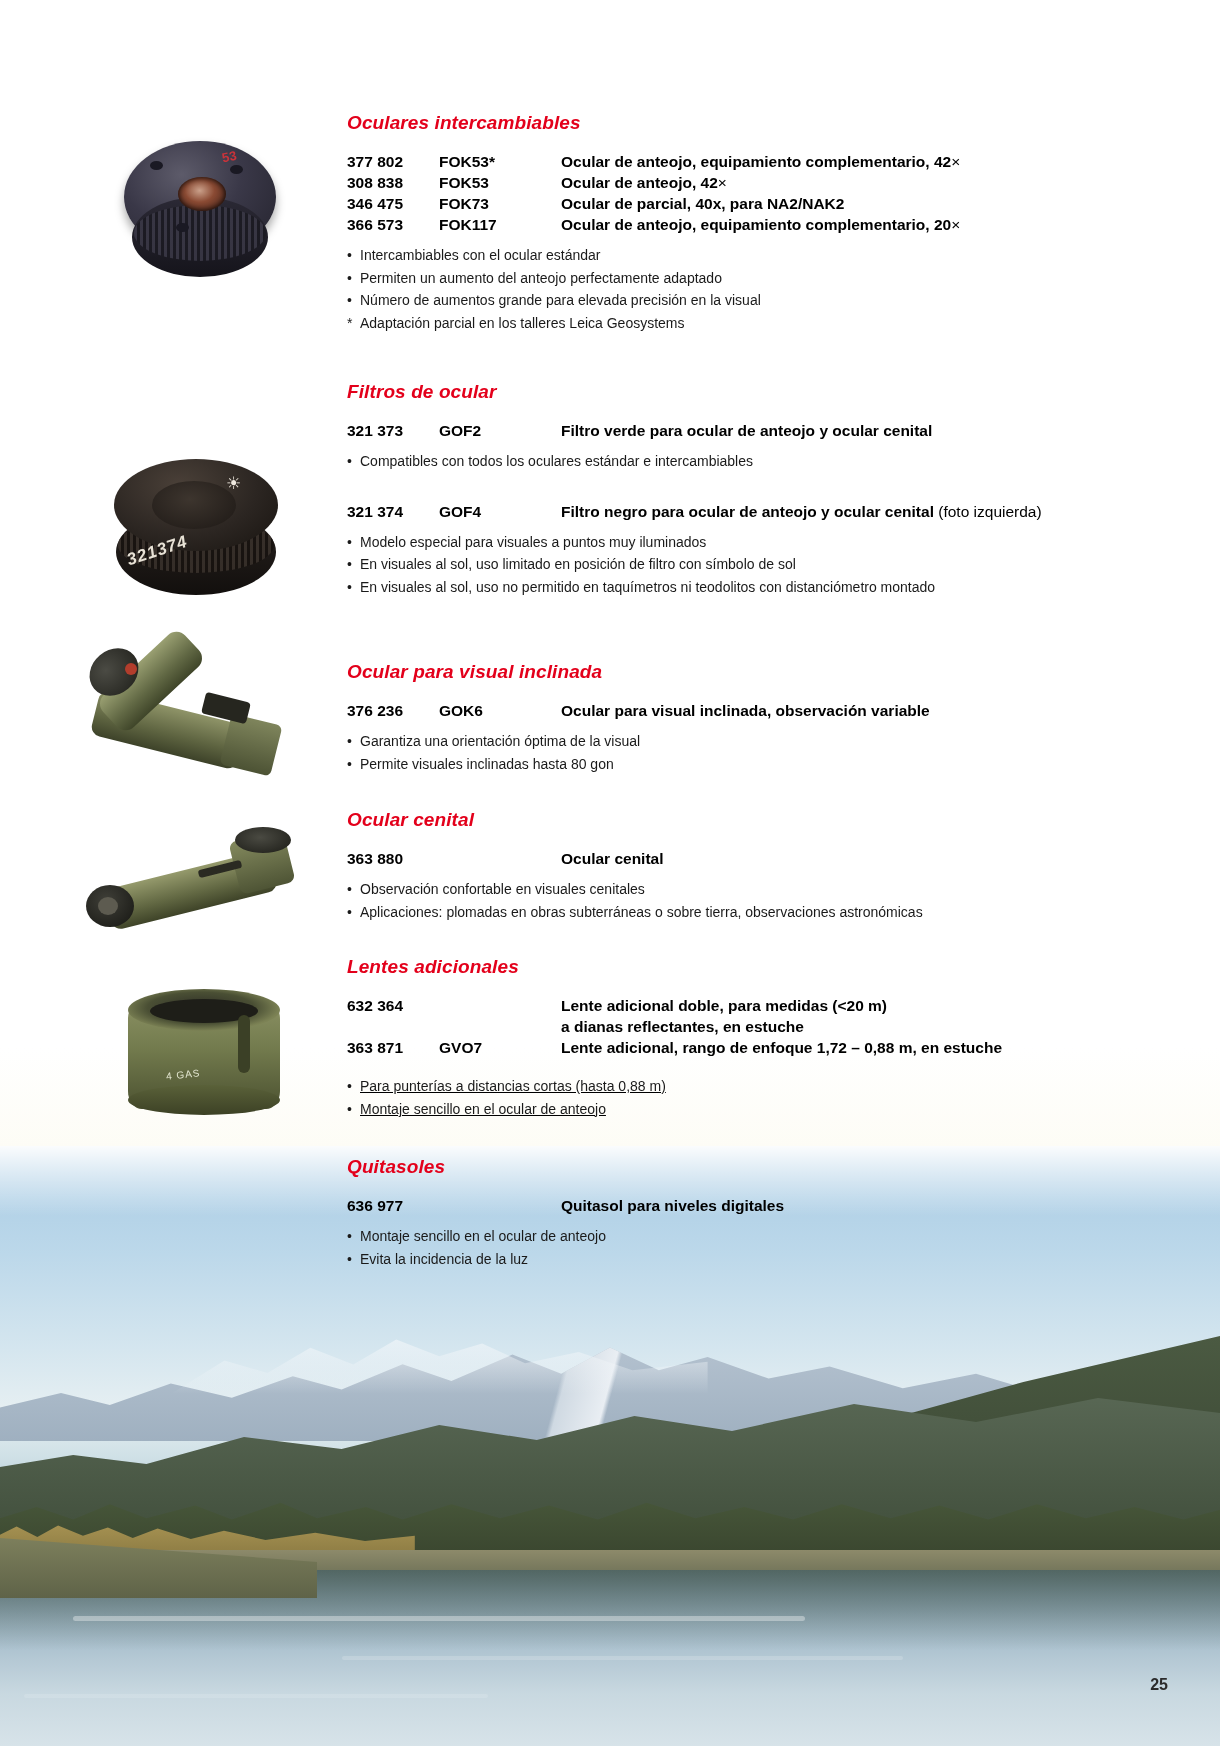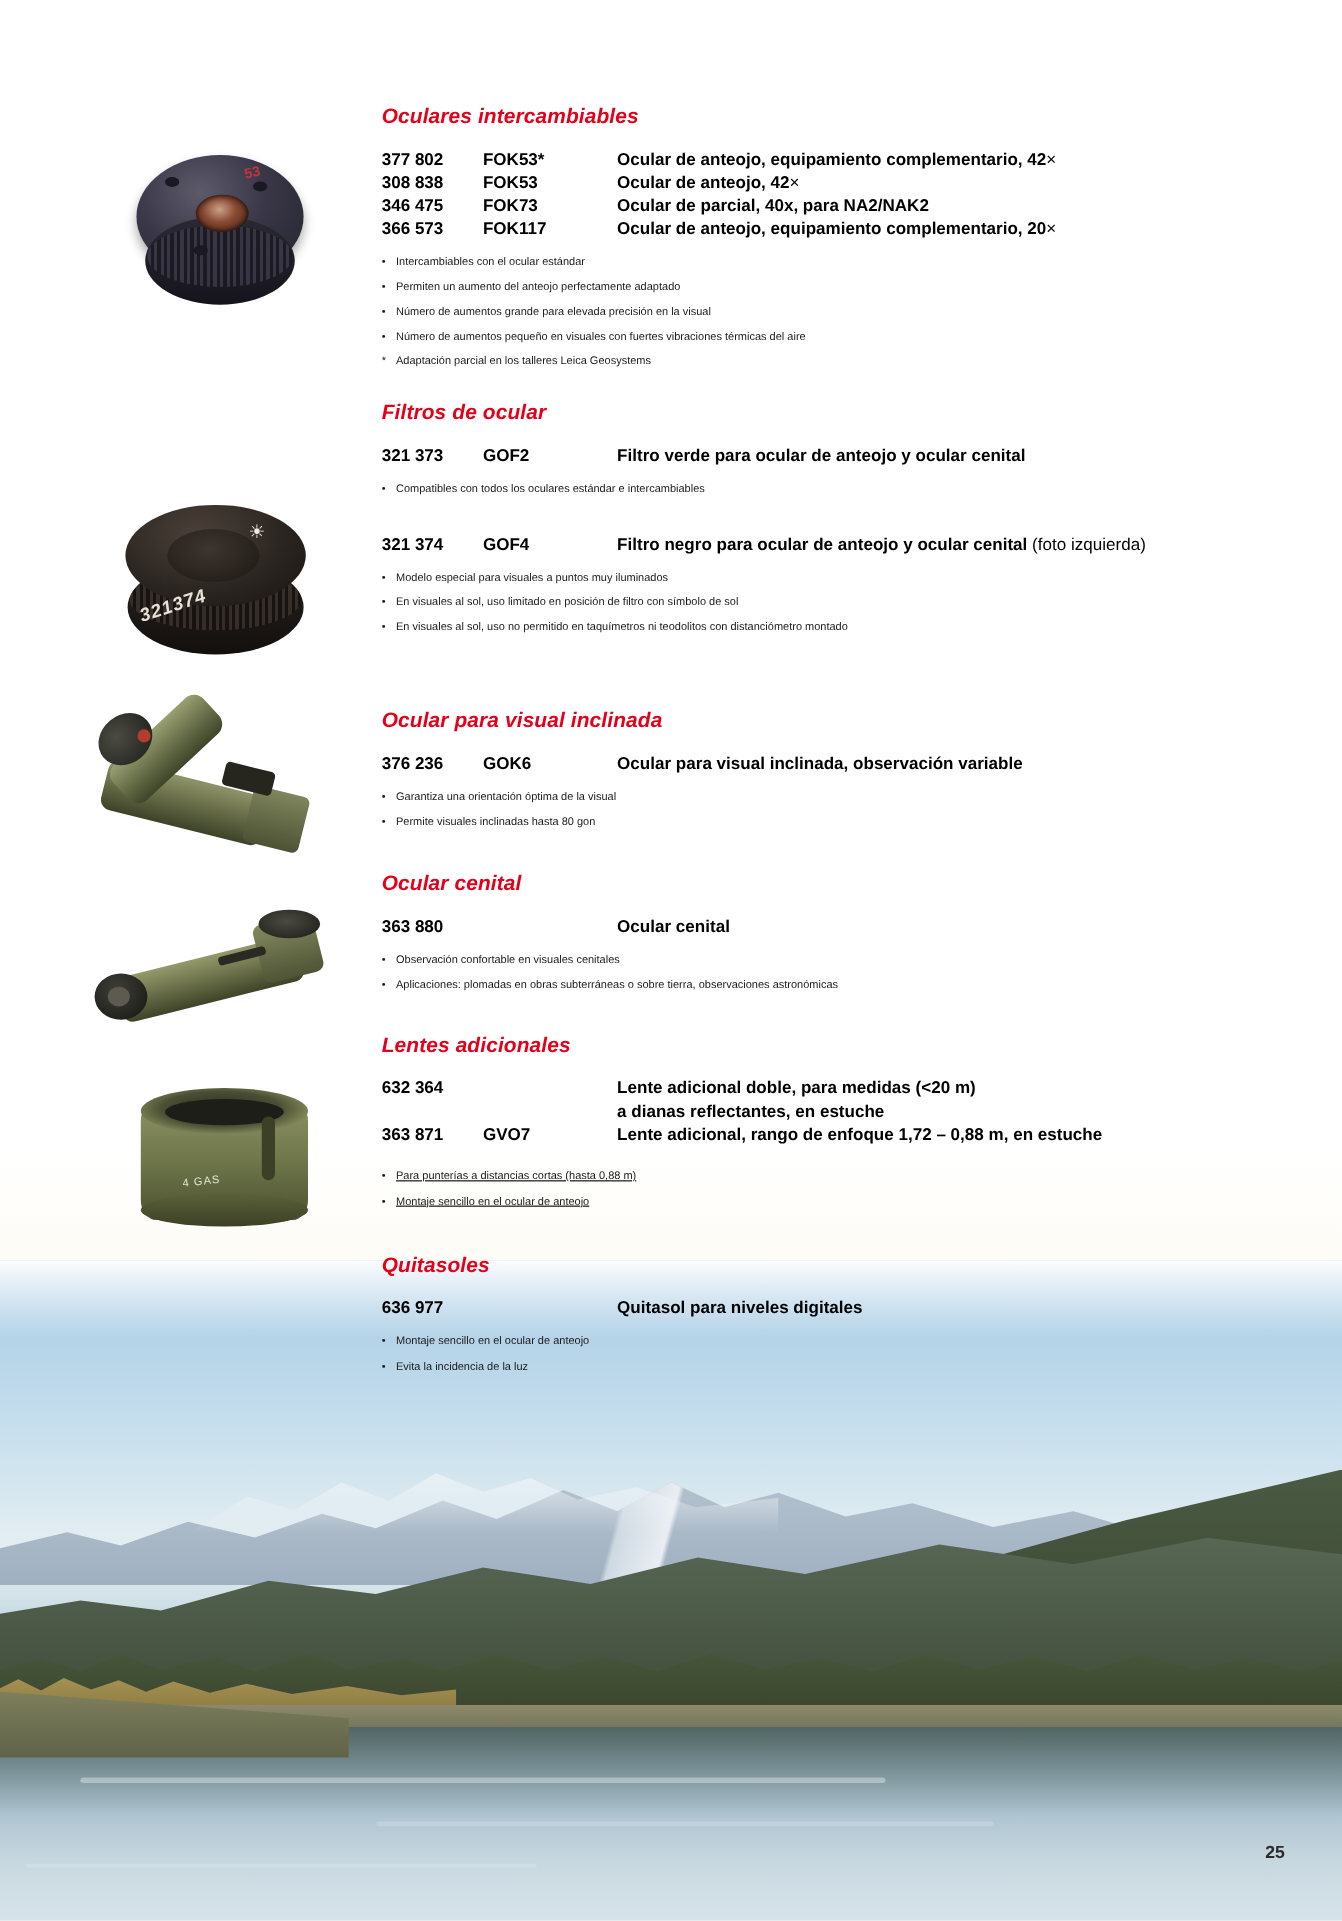--- a/index.html
+++ b/index.html
@@ -86,31 +86,31 @@
     clip-path:polygon(0% 0%,100% 40%,100% 100%,0% 100%);
   }
 
   
   .content{position:absolute;left:0;top:0;width:1220px;height:1746px;}
 
   .col-text{position:absolute;left:347px;width:740px;}
 
   h2.sec{
     font-size:19px;color:#e3001b;font-style:italic;font-weight:bold;
-    margin:0 0 17px 0;letter-spacing:0.1px;
+    margin:16px 0 17px 0;letter-spacing:0.1px;
   }
   .row{font-size:15.5px;color:#000;line-height:21px;display:flex;font-weight:bold;}
   .row .artno{width:92px;flex:none;}
   .row .code{width:122px;flex:none;}
   .row .desc{flex:1;}
   .desc .lightx{font-weight:normal;}
   .desc .norm{font-weight:normal;}
   ul.bullets{margin:9px 0 0 0;padding:0;list-style:none;}
   ul.bullets li{
-    font-size:10px;color:#1a1a1a;line-height:22.5px;
+    font-size:14px;color:#1a1a1a;line-height:22.5px;
     padding-left:13px;position:relative;
   }
   ul.bullets li:before{
     content:"\2022";position:absolute;left:0;top:0;
   }
   ul.bullets li.nobullet{padding-left:13px;}
   ul.bullets li.nobullet:before{content:"*";}
 
   .pagenum{
     position:absolute;right:52px;bottom:52px;
@@ -354,21 +354,20 @@
       <div class="row">
         <span class="artno">366 573</span>
         <span class="code">FOK117</span>
         <span class="desc"><span>Ocular de anteojo, equipamiento complementario, 20</span><span class="lightx">×</span></span>
       </div>
 
       <ul class="bullets">
         <li>Intercambiables con el ocular estándar</li>
         <li>Permiten un aumento del anteojo perfectamente adaptado</li>
         <li>Número de aumentos grande para elevada precisión en la visual</li>
-        <li>Número de aumentos pequeño en visuales con fuertes vibraciones térmicas del aire</li>
         <li class="nobullet">Adaptación parcial en los talleres Leica Geosystems</li>
       </ul>
     </div>
 
     <div class="col-text" style="top:365px;">
       <h2 class="sec">Filtros de ocular</h2>
 
       <div class="row">
         <span class="artno">321 373</span>
         <span class="code">GOF2</span>

